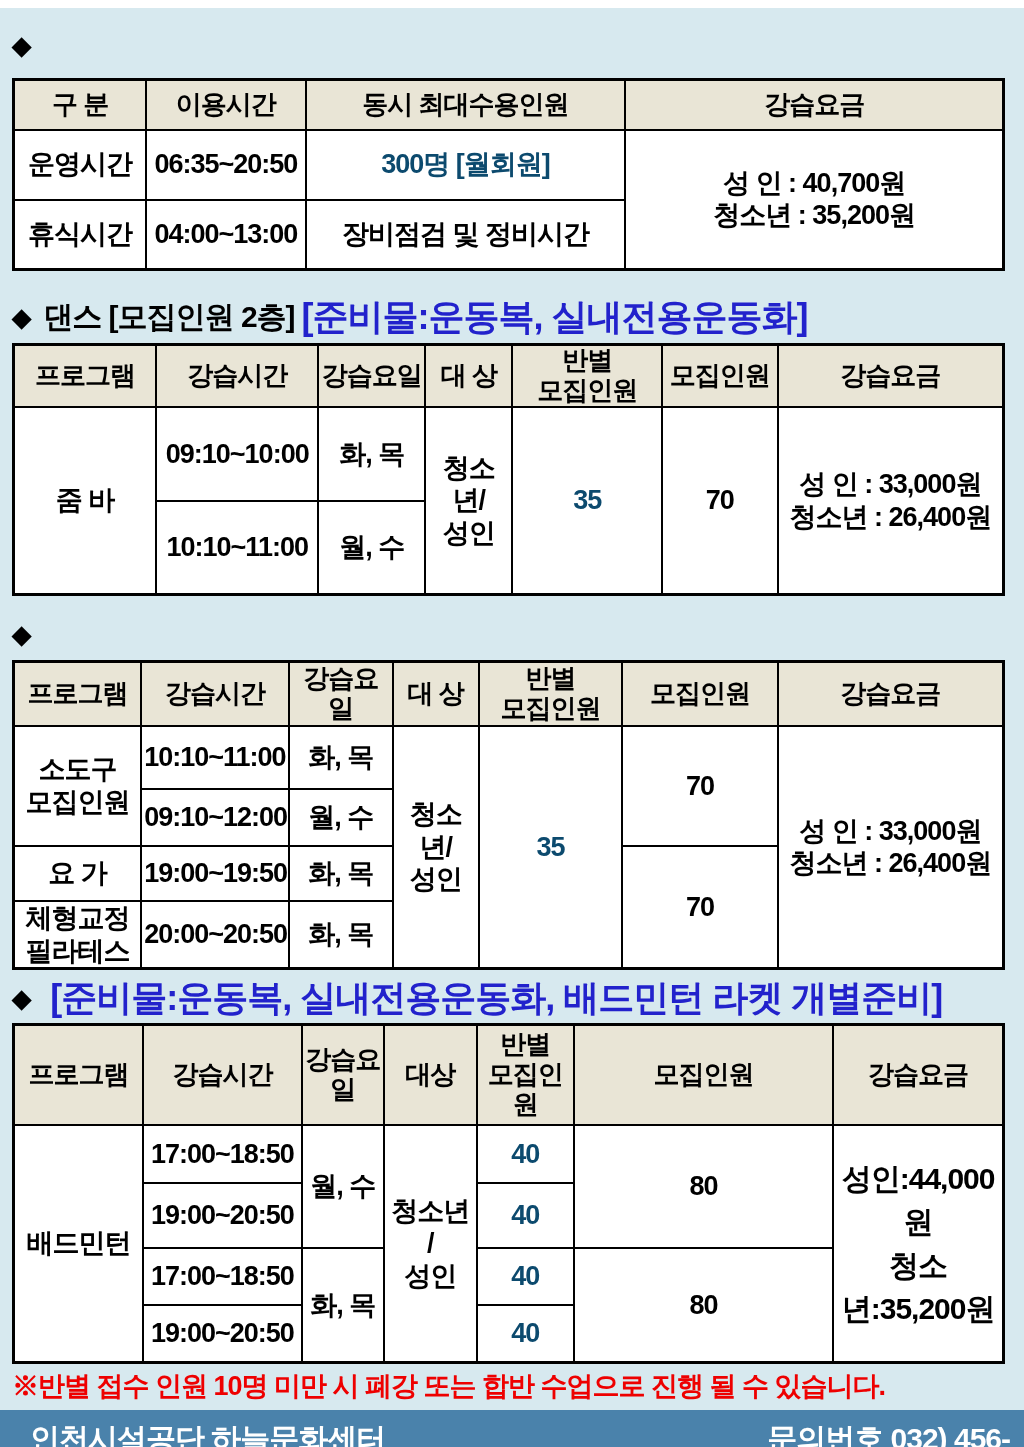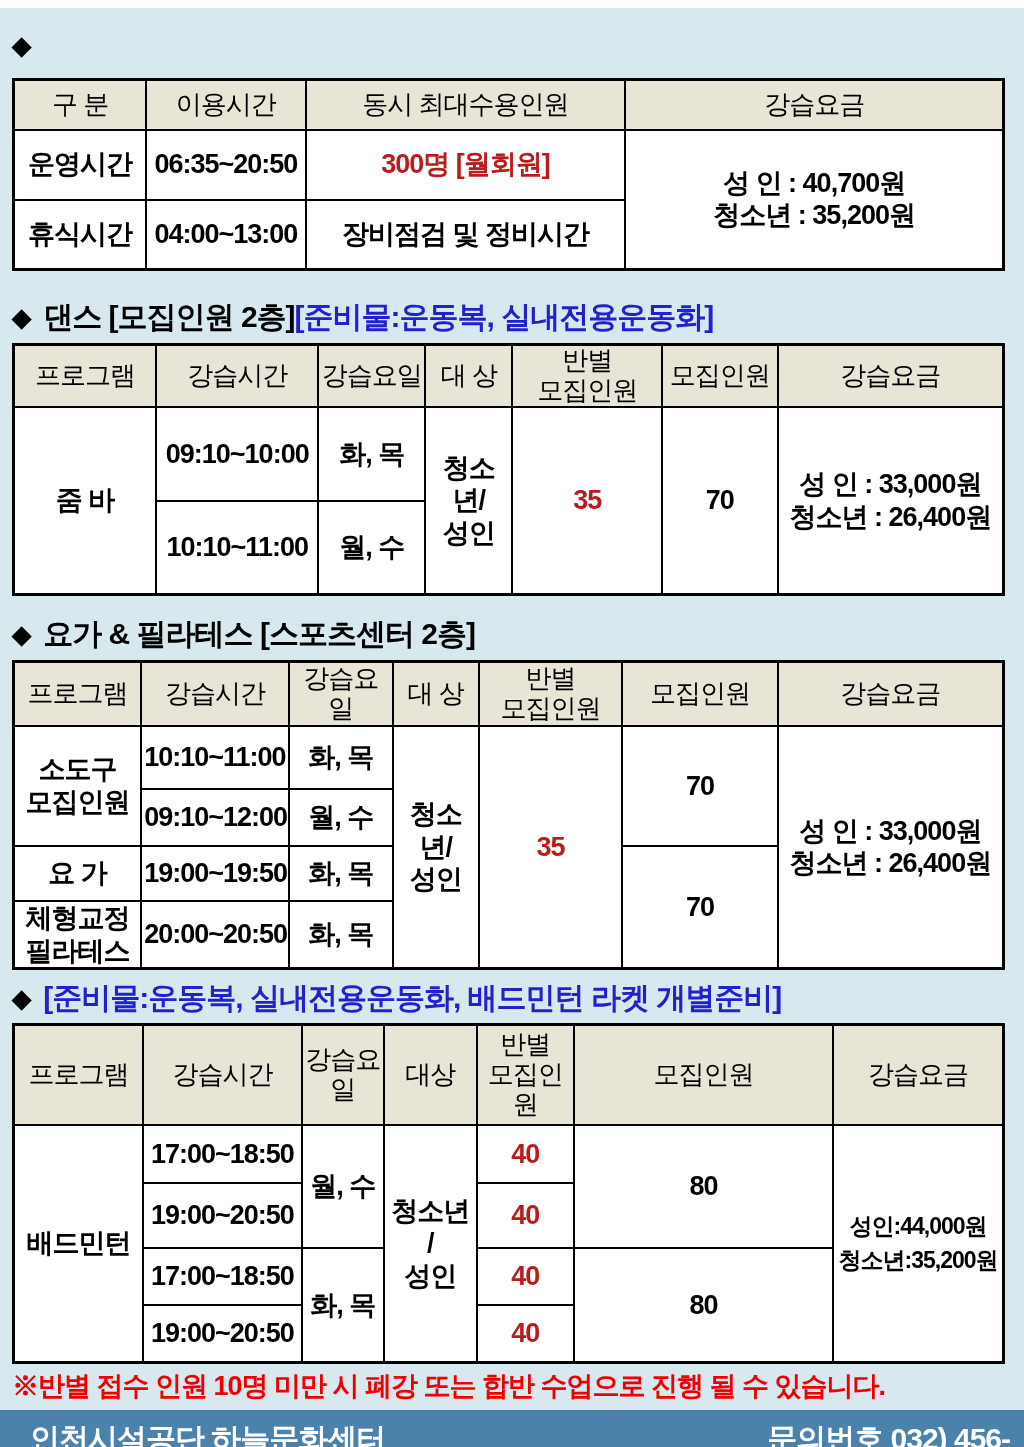--- a/index.html
+++ b/index.html
@@ -13,46 +13,46 @@
   .top-strip { height:8px; background:#ffffff; }
   .content { padding:0 19px 0 12px; }
 
   
   .title {
     display:flex; align-items:center;
     font-size:30px; font-weight:bold; letter-spacing:-1px;
     line-height:40px; white-space:nowrap;
   }
   .title .diamond { font-size:25px; margin-right:13px; line-height:40px; }
-  .title .note { color:#2222cc; font-size:30px; }
+  .title .note { color:#2222cc; margin-left:7px; font-size:36px; }
   .s1 .title { margin:17px 0 13px; }
   .s2 .title { margin:26px 0 6px; }
   .s3 .title { margin:18px 0 6px; }
   .s4 .title { margin:8px 0 5px; }
 
   
   table.t {
     width:100%; border-collapse:collapse;
     border:3px solid #000; background:#fff;
     table-layout:fixed;
   }
   .t th, .t td {
     border:2px solid #000;
     text-align:center; vertical-align:middle;
     padding:0 2px; overflow:hidden;
   }
   .t th {
-    background:#e9e5d6; font-size:26px; font-weight:normal;
+    background:#e9e5d6; font-size:26px; font-weight:bold;
     letter-spacing:-1px; line-height:1.15;
   }
   .t td { font-size:27px; font-weight:bold; letter-spacing:-1px; line-height:1.2; }
   .pre { white-space:pre-line; }
-  .red { color:#b91c1c; }
+  .red { color:#0c4a6e; }
   .fee { font-size:26px; line-height:1.5; }
-  .t4 .fee { font-size:23px; line-height:1.45; }
+  .t4 .fee { font-size:30px; line-height:1.45; }
 
   
   .h50 { height:50px; } .h62 { height:62px; } .h64 { height:64px; }
   .h70 { height:70px; } .h94 { height:94px; } .h100 { height:100px; }
   .h63 { height:63px; } .h57 { height:57px; } .h55 { height:55px; }
   .h68 { height:68px; } .h58 { height:58px; } .h65 { height:65px; }
 
   
   .footnote {
     color:#ee0000; font-size:27px; font-weight:bold;
@@ -152,21 +152,20 @@
         <td>10:10~11:00</td>
         <td>월, 수</td>
       </tr>
       </tbody>
     </table>
   </section>
 
   <section class="s3">
     <h2 class="title">
       <span class="diamond">◆</span>
-      <span>요가 &amp; 필라테스 [스포츠센터 2층]</span>
     </h2>
     <table class="t t3">
       <colgroup>
           <col style="width:12.9%">
           <col style="width:14.9%">
           <col style="width:10.5%">
           <col style="width:8.7%">
           <col style="width:14.5%">
           <col style="width:15.7%">
           <col style="width:22.8%">

